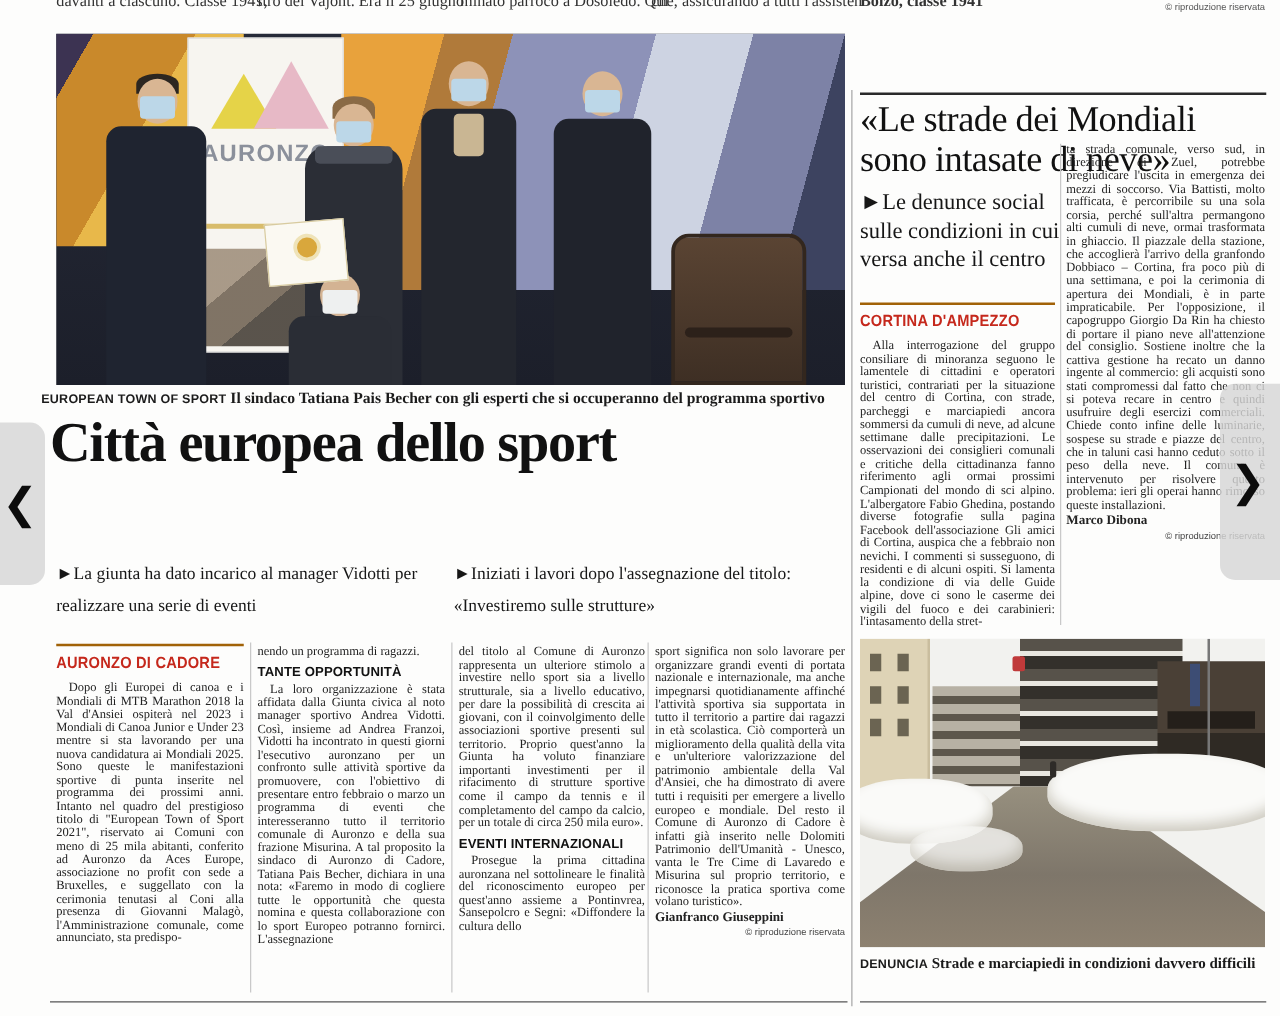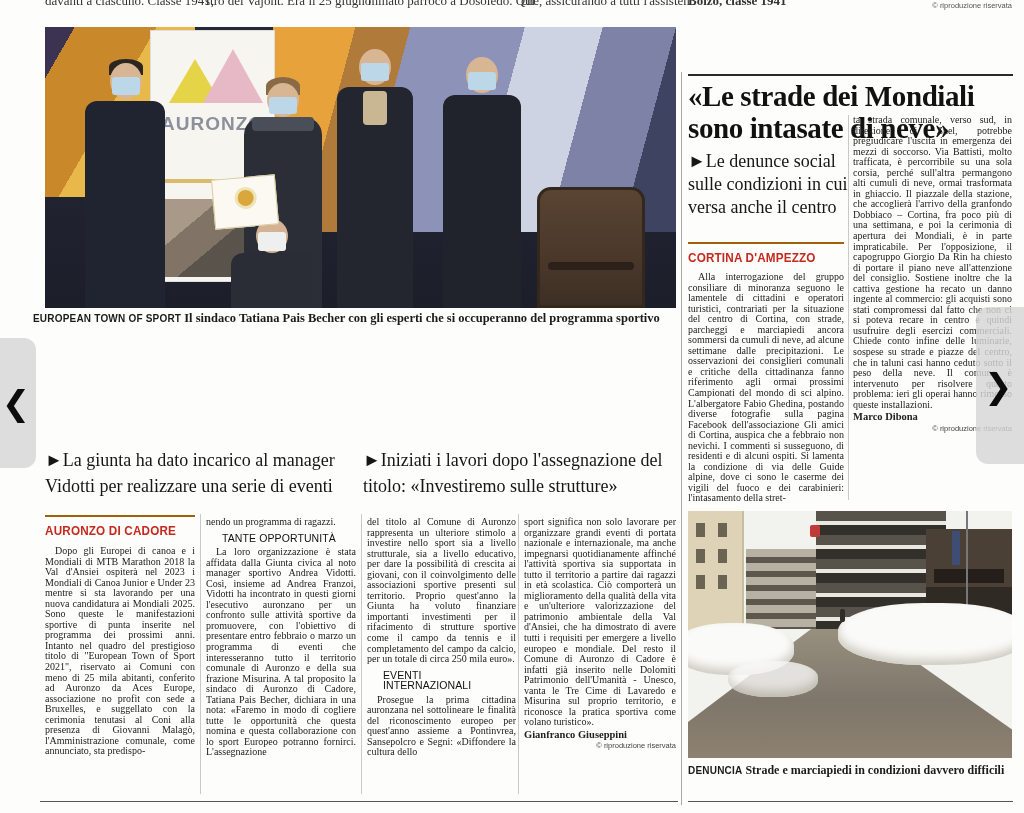--- a/index.html
+++ b/index.html
@@ -45,41 +45,41 @@
   .cert .seal { position:absolute; left:24px; top:12px; width:16px; height:16px; border-radius:50%;
      background:#d9a73c; box-shadow:0 0 0 3px #efe3b8; }
   .chair { position:absolute; left:492px; top:160px; width:108px; height:121px;
      background:linear-gradient(#5a4433,#3e2f24); border-radius:14px 14px 0 0; border:3px solid #33271e; }
   .chair .seatline { position:absolute; left:8px; top:72px; width:86px; height:8px; background:#2c211a; border-radius:4px; }
 
   
   .cap { font-size:12.5px; font-weight:bold; color:#1b1b1b; }
   .cap .caplabel { font-family:"Liberation Sans", sans-serif; font-size:10px; font-weight:bold; letter-spacing:.2px; }
   #headline-left { left:40px; top:328px; width:644px; font-weight:bold; font-size:45px; line-height:52px; letter-spacing:-1px; color:#111; }
-  .subhead { font-size:18px; line-height:26px; color:#161616; }
+  .subhead { font-size:14px; line-height:26px; color:#161616; }
 
   
   .colrule { width:1px; background:#c9c9c9; }
   .kicker-block { border-top:2px solid #a16207; padding-top:4px; margin-bottom:7px; }
   .kicker { font-family:"Liberation Sans", sans-serif; font-weight:bold; font-size:13px; color:#c5281c;
             display:inline-block; transform:scaleX(.9); transform-origin:left; white-space:nowrap; letter-spacing:.2px; }
   .bodycol { font-size:10px; line-height:10.55px; text-align:justify; color:#222; }
   .bodycol p.ind { text-indent:10px; }
-  .colsub { font-family:"Liberation Sans", sans-serif; font-weight:normal; font-size:10.5px; color:#111;
-            margin:5px 16px 4px; letter-spacing:.1px; }
+  .colsub { font-family:"Liberation Sans", sans-serif; font-weight:bold; font-size:10.5px; color:#111;
+            margin:5px 0 4px; letter-spacing:.1px; }
   .byline { text-align:left; font-weight:bold; font-size:10.5px; margin-top:2px; }
   .copyline { text-align:right; font-size:7.5px; color:#444; font-family:"Liberation Sans", sans-serif; margin-top:1px; }
 
   
   .vdiv { width:1px; background:#a8a8a8; }
   .hdiv { height:1px; background:#555; }
   .hrule-dark { height:2px; background:#2a2a2a; }
 
   
-  #headline-right { left:688px; top:80px; width:326px; font-weight:bold; font-size:29px; line-height:32px; letter-spacing:-.4px; color:#111; }
+  #headline-right { left:688px; top:80px; width:326px; font-weight:normal; font-size:29px; line-height:32px; letter-spacing:-.4px; color:#111; }
 
   
   #photo2 { left:688px; top:511px; width:324px; height:247px; background:#f2f2ef; overflow:hidden; }
   .bld-left { position:absolute; left:0; top:0; width:56px; height:145px; background:#ded3b6; border-right:2px solid #c9bd9e; }
   .bld-left .win { position:absolute; width:9px; height:14px; background:#6b6452;
       box-shadow:0 26px 0 #6b6452, 0 52px 0 #6b6452, 22px 0 0 #6b6452, 22px 26px 0 #6b6452, 22px 52px 0 #6b6452; }
   .bld-mid { position:absolute; left:58px; top:38px; width:92px; height:80px;
       background:repeating-linear-gradient(#b7b1a4 0 8px,#5d574c 8px 14px); }
   .bld-main { position:absolute; left:128px; top:0; width:130px; height:118px;
       background:repeating-linear-gradient(#57524a 0 10px,#e9e7e0 10px 14px,#33302b 14px 24px); }
@@ -164,20 +164,21 @@
   <div class="chair">
       <div class="seatline"></div>
     </div>
 </div>
 
 <div class="abs cap" style="left:33px;top:311px;width:631px">
   <span class="caplabel">EUROPEAN TOWN OF SPORT</span><span> Il sindaco Tatiana Pais Becher con gli esperti che si occuperanno del programma sportivo</span>
 </div>
 
 <div id="headline-left" class="abs">
+  <div>Città europea dello sport</div>
 </div>
 
 <div class="abs subhead" style="left:45px;top:447px;width:308px">►La giunta ha dato incarico al manager Vidotti per realizzare una serie di eventi</div>
 <div class="abs subhead" style="left:363px;top:447px;width:315px">►Iniziati i lavori dopo l'assegnazione del titolo: «Investiremo sulle strutture»</div>
 
 <div class="abs colrule" style="left:200px;top:514px;height:280px"></div>
 <div class="abs colrule" style="left:361px;top:514px;height:280px"></div>
 <div class="abs colrule" style="left:518px;top:514px;height:280px"></div>
 
 <div class="abs" style="left:45px;top:515px;width:150px">

